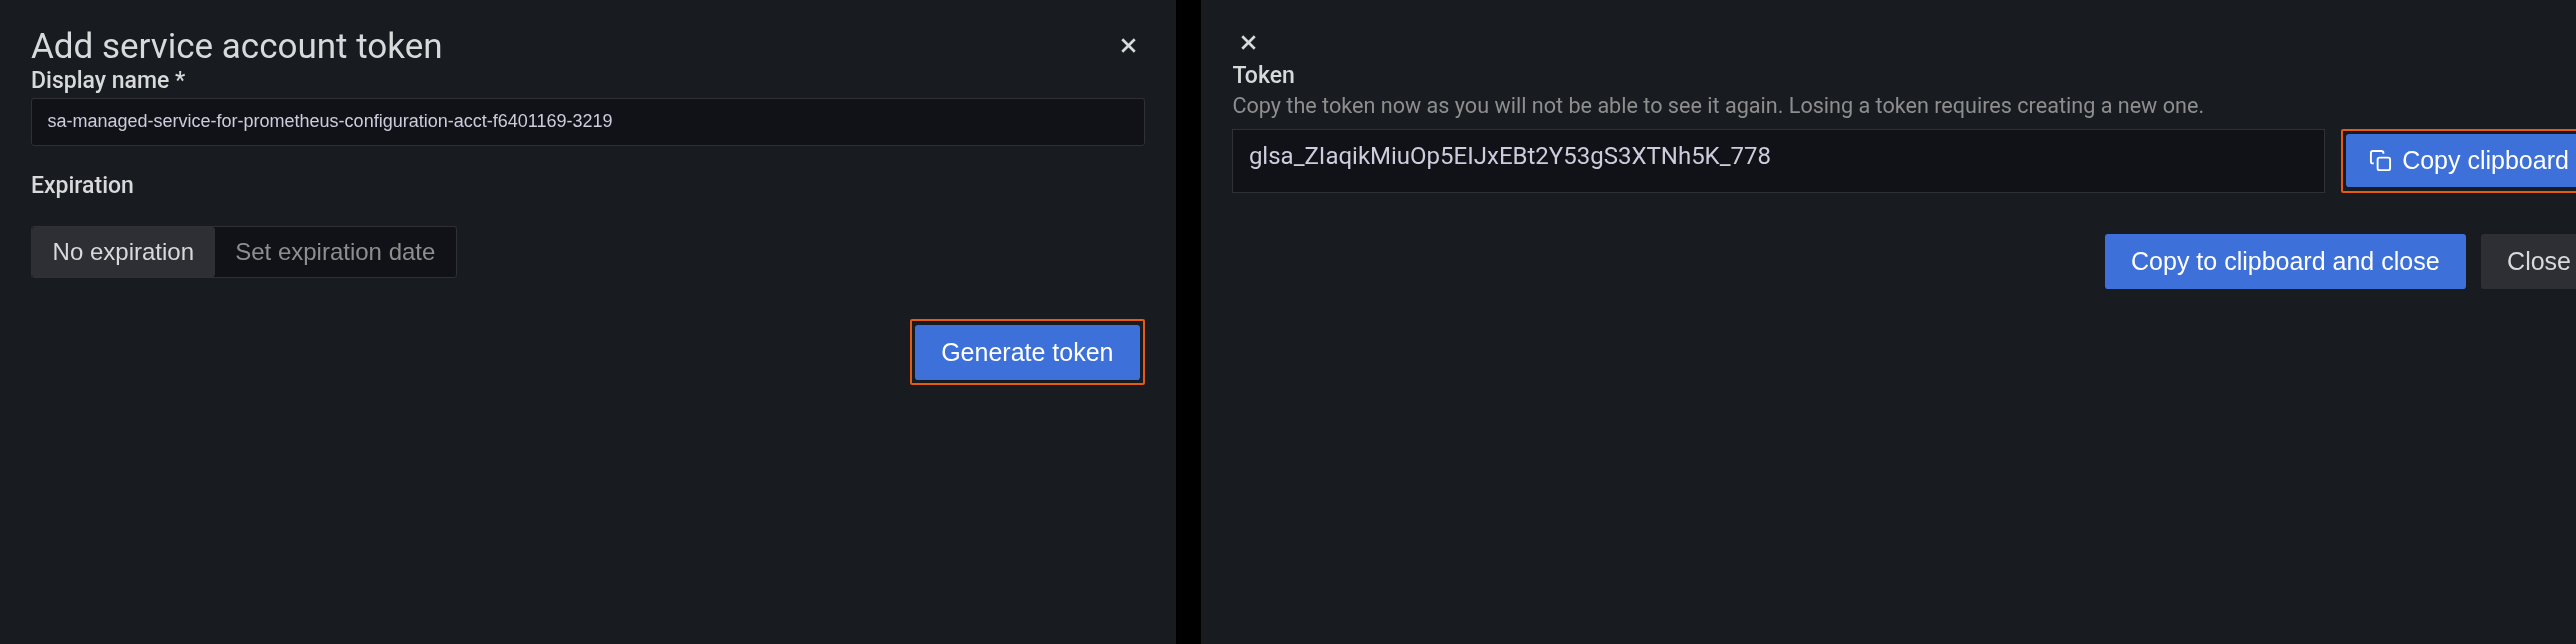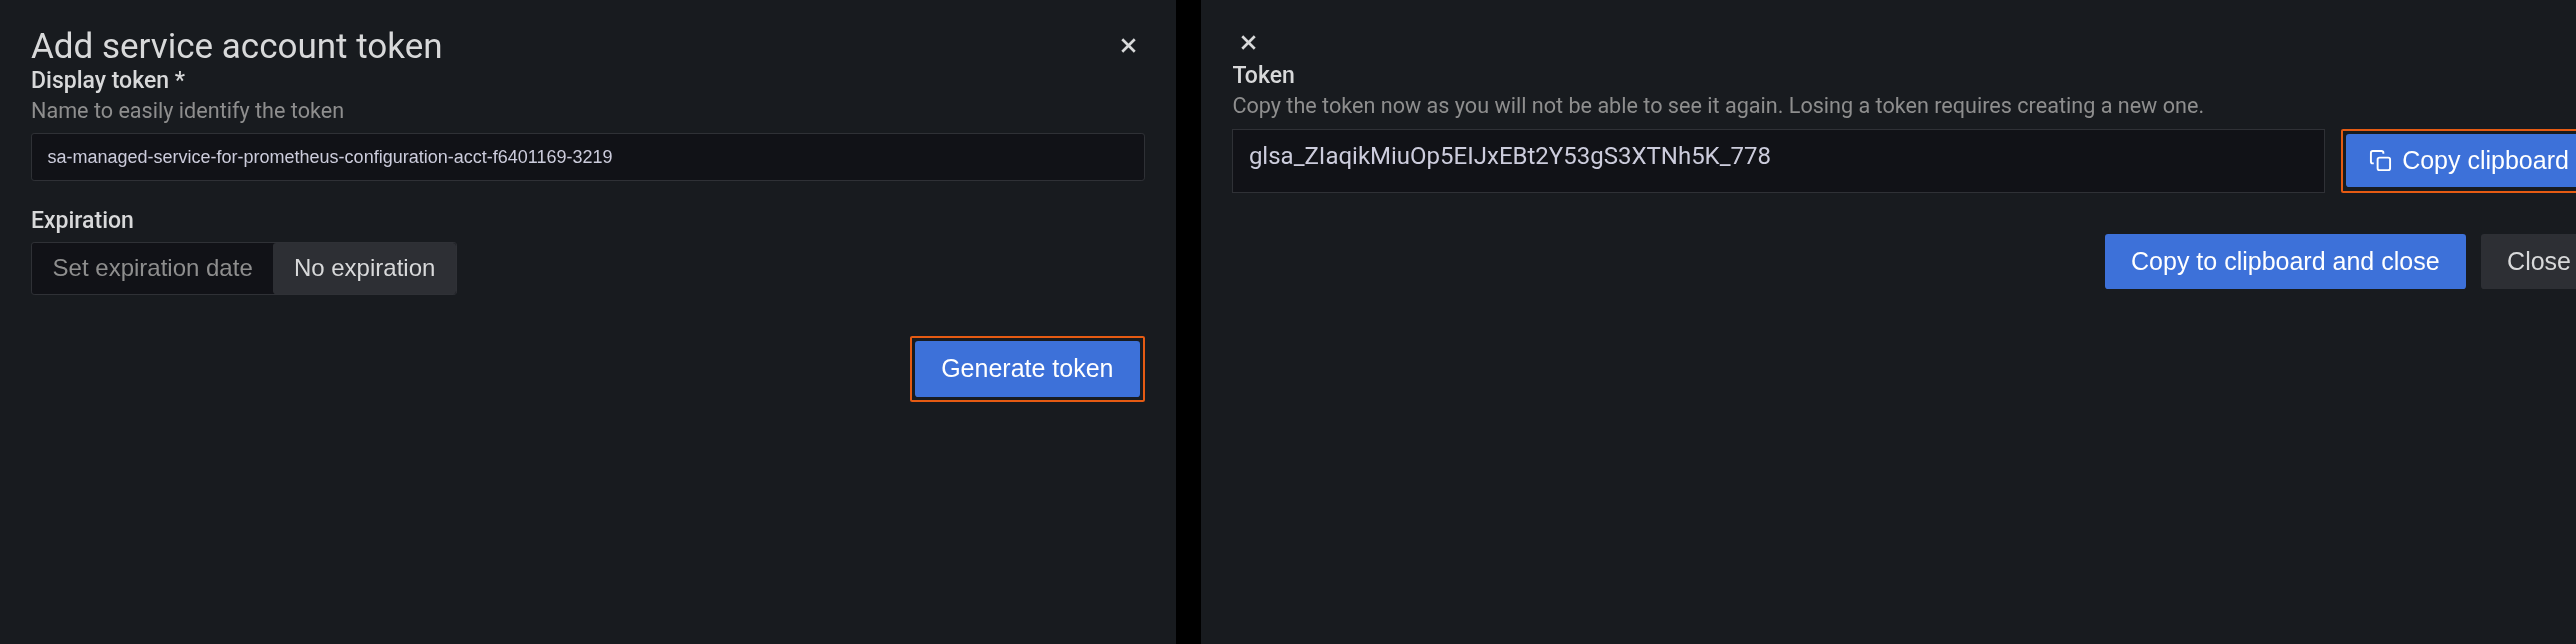--- a/index.html
+++ b/index.html
@@ -164,30 +164,29 @@
     <h2 class="dialog-title">Add service account token</h2>
     <button class="close-btn">
       <svg viewBox="0 0 24 24" fill="none" stroke="currentColor" stroke-width="2.5">
         <line x1="18" y1="6" x2="6" y2="18"></line>
         <line x1="6" y1="6" x2="18" y2="18"></line>
       </svg>
     </button>
   </div>
 
   <div class="field-group">
-    <div class="field-label">Display token *</div>
-    <div class="field-hint">Name to easily identify the token</div>
+    <div class="field-label">Display name *</div>
     <input type="text" class="text-input" value="sa-managed-service-for-prometheus-configuration-acct-f6401169-3219" style="">
   </div>
 
   <div class="field-group">
-    <div class="field-label" style="margin-bottom:8px;">Expiration</div>
+    <div class="field-label" style="margin-bottom:27px;">Expiration</div>
     <div class="toggle-group">
+      <button class="toggle-option active">No expiration</button>
       <button class="toggle-option">Set expiration date</button>
-      <button class="toggle-option active">No expiration</button>
     </div>
   </div>
 
   <div class="dialog-footer">
     <span class="highlight-wrapper">
       <button class="btn btn-primary">Generate token</button>
     </span>
   </div>
 </div>
 

